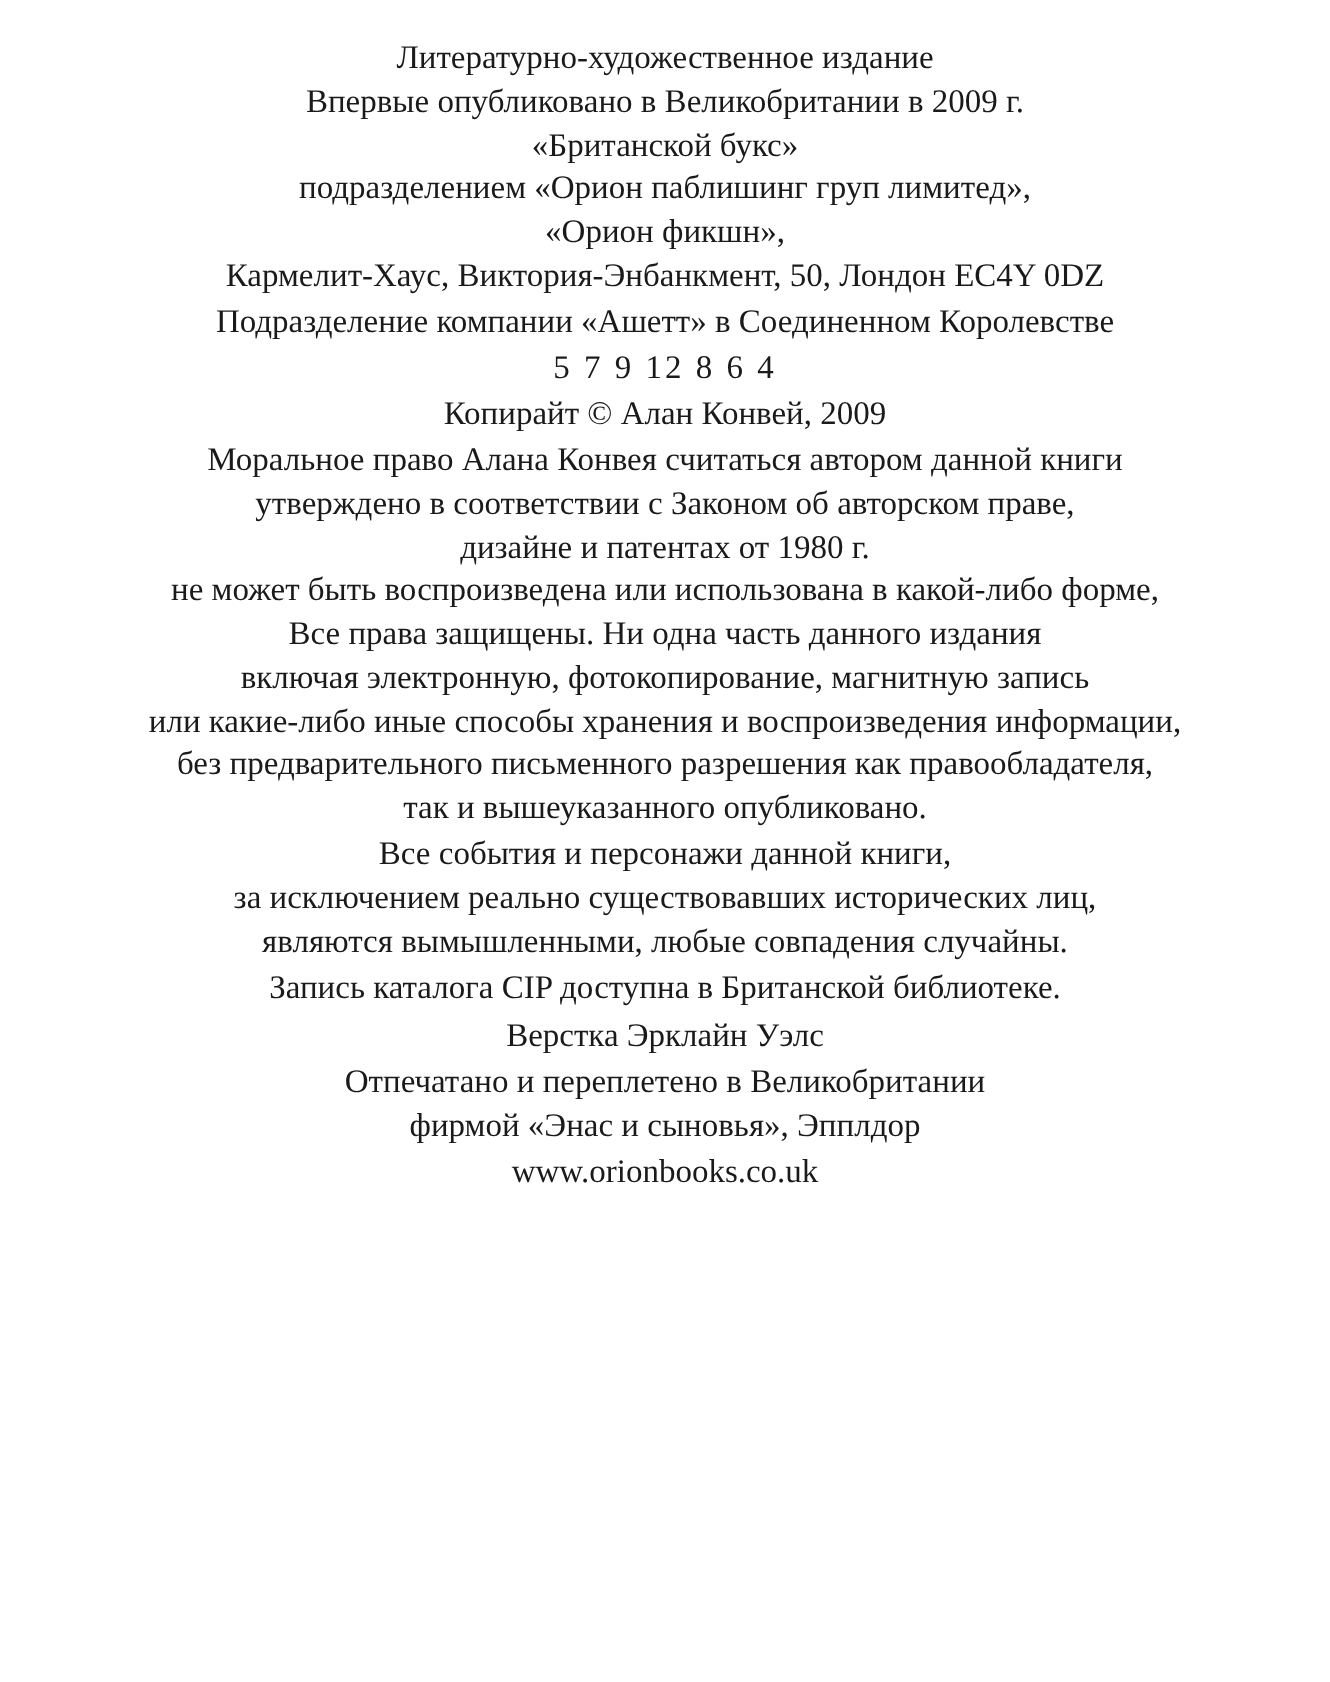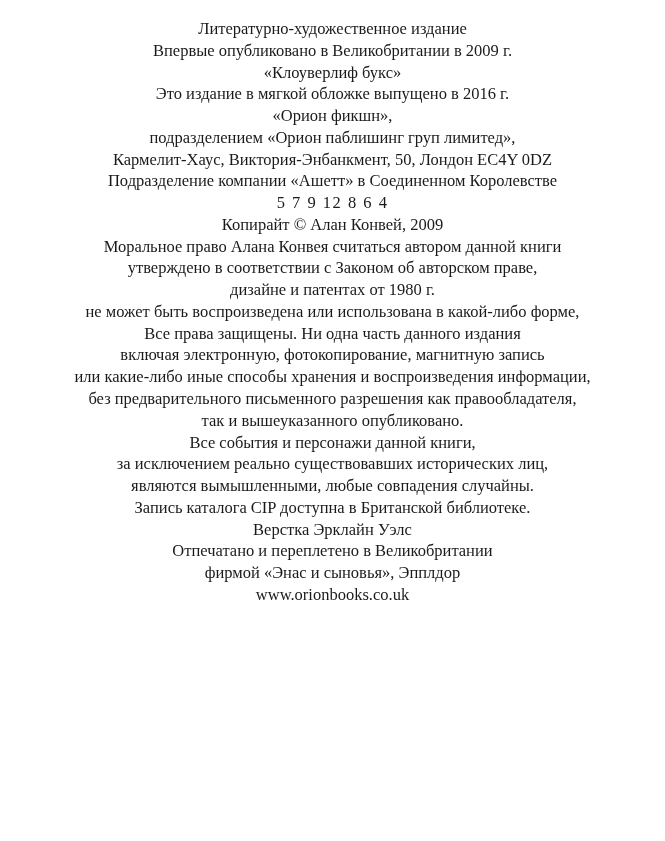--- a/index.html
+++ b/index.html
@@ -38,24 +38,23 @@
   .numbers { letter-spacing: 1.5px; }
 </style>
 </head>
 <body>
 
 <div class="page">
 
   <div class="block s16">
     <span class="line">Литературно-художественное издание</span>
     <span class="line">Впервые опубликовано в Великобритании в 2009 г.</span>
-    <span class="line">«Клоуверлиф букс»</span>
-    <span class="line">Это издание в мягкой обложке выпущено в 2016 г.</span>
+    <span class="line">«Британской букс»</span>
+    <span class="line">подразделением «Орион паблишинг груп лимитед»,</span>
     <span class="line">«Орион фикшн»,</span>
-    <span class="line">подразделением «Орион паблишинг груп лимитед»,</span>
     <span class="line">Кармелит-Хаус, Виктория-Энбанкмент, 50, Лондон EC4Y 0DZ</span>
   </div>
 
   <div class="gap-22"></div>
 
   <div class="block s16">
     <span class="line">Подразделение компании «Ашетт» в Соединенном Королевстве</span>
   </div>
 
   <div class="gap-22"></div>

